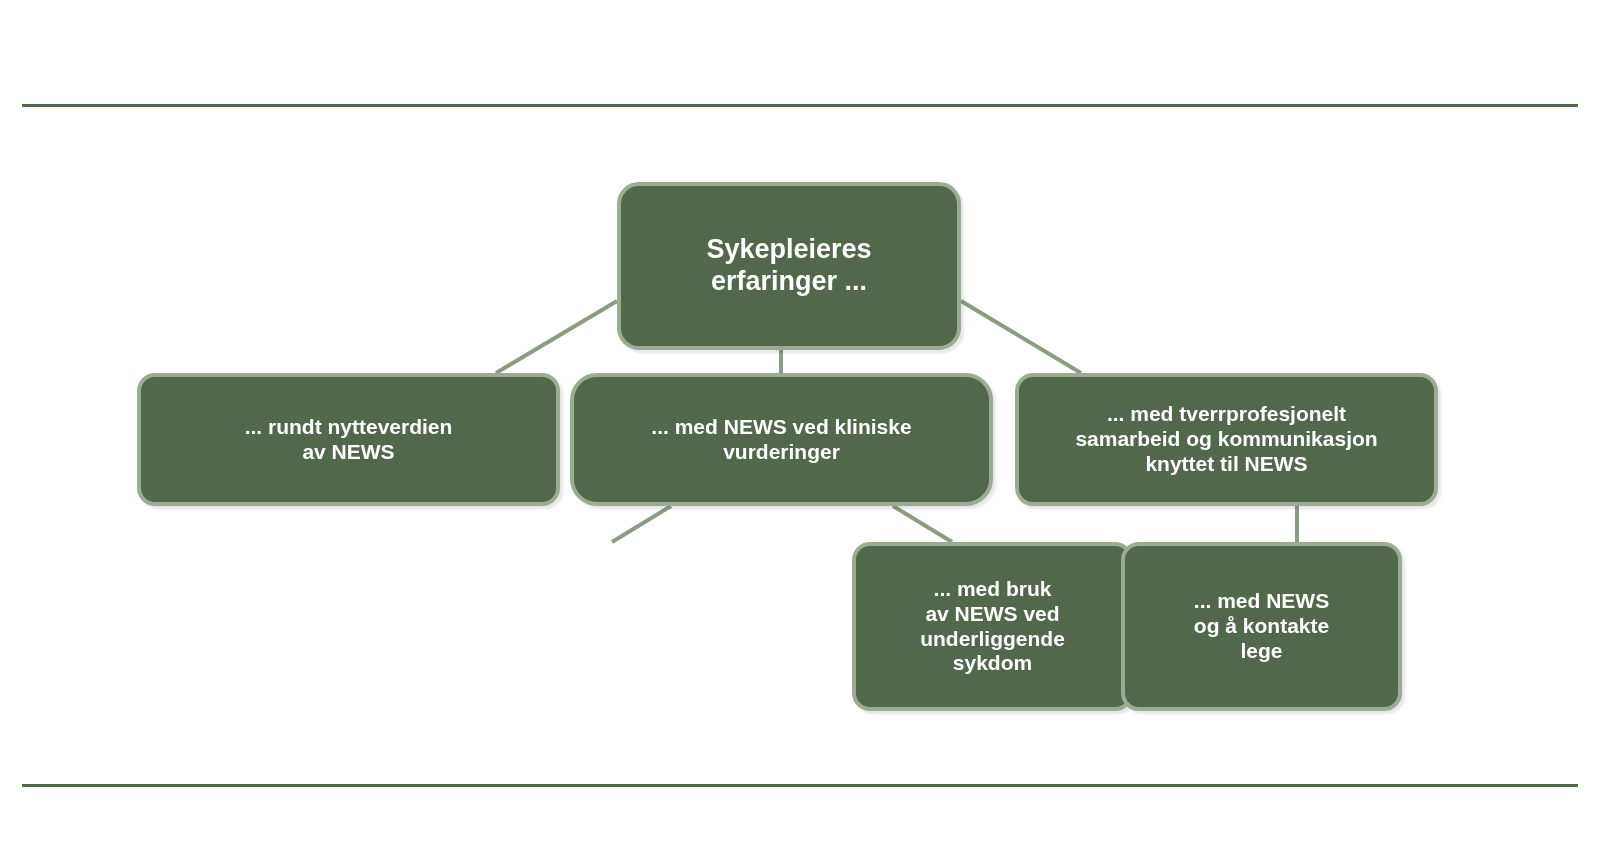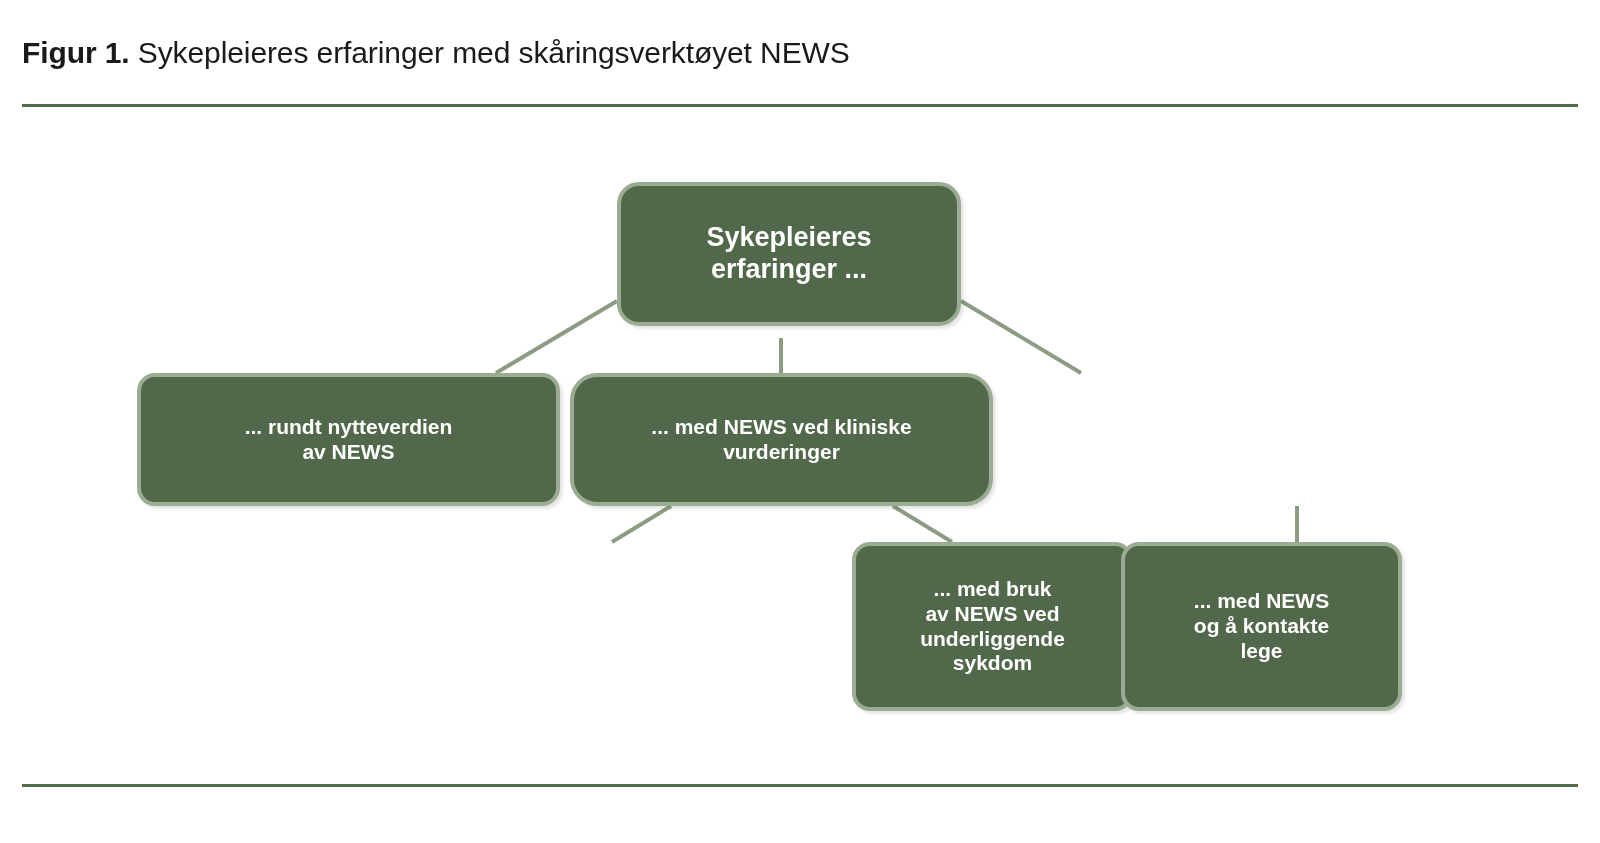--- a/index.html
+++ b/index.html
@@ -83,21 +83,21 @@
   .node-label {
     display: block;
     white-space: pre-line;
     padding: 0 10px;
   }
 
   .node-root {
     left: 617px;
     top: 182px;
     width: 344px;
-    height: 144px;
+    height: 168px;
     font-size: 27px;
     border-radius: 22px;
   }
 
   .node-l2 {
     top: 373px;
     width: 423px;
     height: 133px;
     font-size: 21px;
   }
@@ -113,23 +113,20 @@
   }
   .node-l3-a { left: 471px; }
   .node-l3-b { left: 852px; }
   .node-l3-c { left: 1121px; }
 </style>
 </head>
 <body>
 
 <div id="figure-root">
 
-  <div class="fig-title">
-    <span class="fig-label">Figur 1.</span><span class="fig-caption"> Sykepleieres erfaringer med skåringsverktøyet NEWS</span>
-  </div>
 
   <div class="rule rule-top"></div>
   <div class="rule rule-bottom"></div>
 
   <div class="diagram">
 
     <svg class="connector-layer" viewBox="0 0 1600 843" width="1600" height="843" xmlns="http://www.w3.org/2000/svg">
       <g stroke="#8b9c82" stroke-width="4" fill="none" stroke-linecap="butt">
 
         <path d="M 617 301 L 496 373"></path>
@@ -152,20 +149,25 @@
     </div>
 
     <div class="node node-l2 node-l2-a">
       <span class="node-label">... rundt nytteverdien
 av NEWS</span>
     </div>
     <div class="node node-l2 node-l2-b">
       <span class="node-label">... med NEWS ved kliniske
 vurderinger</span>
     </div>
+    <div class="node node-l2 node-l2-c">
+      <span class="node-label">... med tverrprofesjonelt
+samarbeid og kommunikasjon
+knyttet til NEWS</span>
+    </div>
 
     <div class="node node-l3 node-l3-b">
       <span class="node-label">... med bruk
 av NEWS ved
 underliggende
 sykdom</span>
     </div>
     <div class="node node-l3 node-l3-c">
       <span class="node-label">... med NEWS
 og å kontakte

